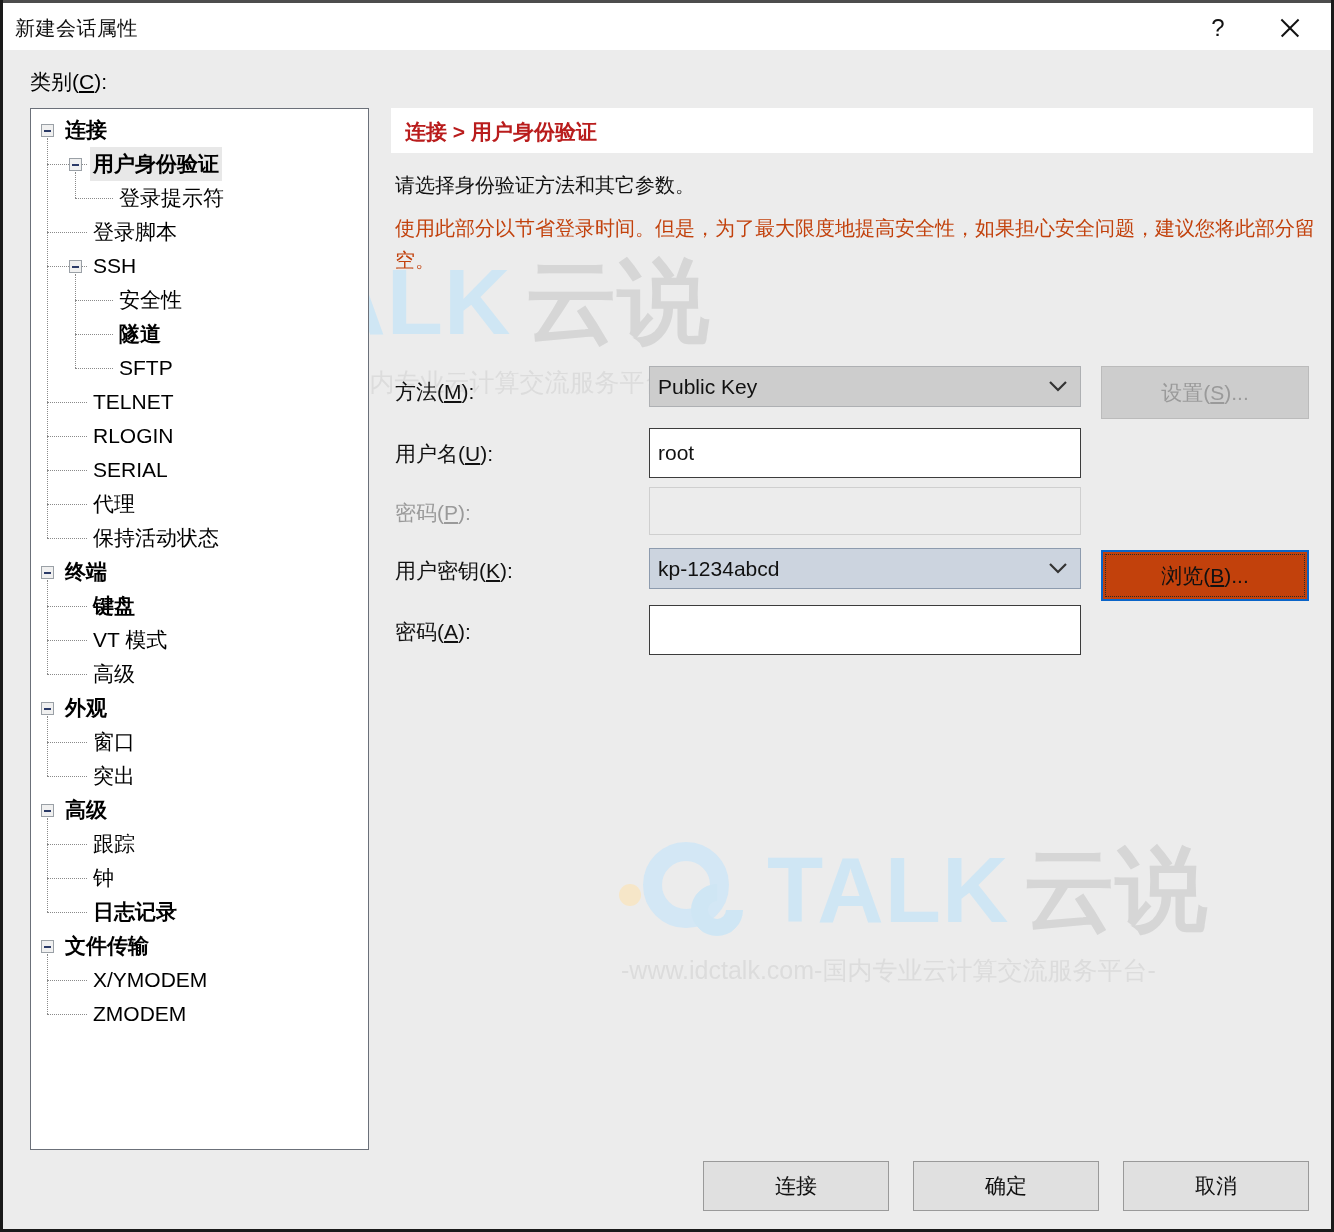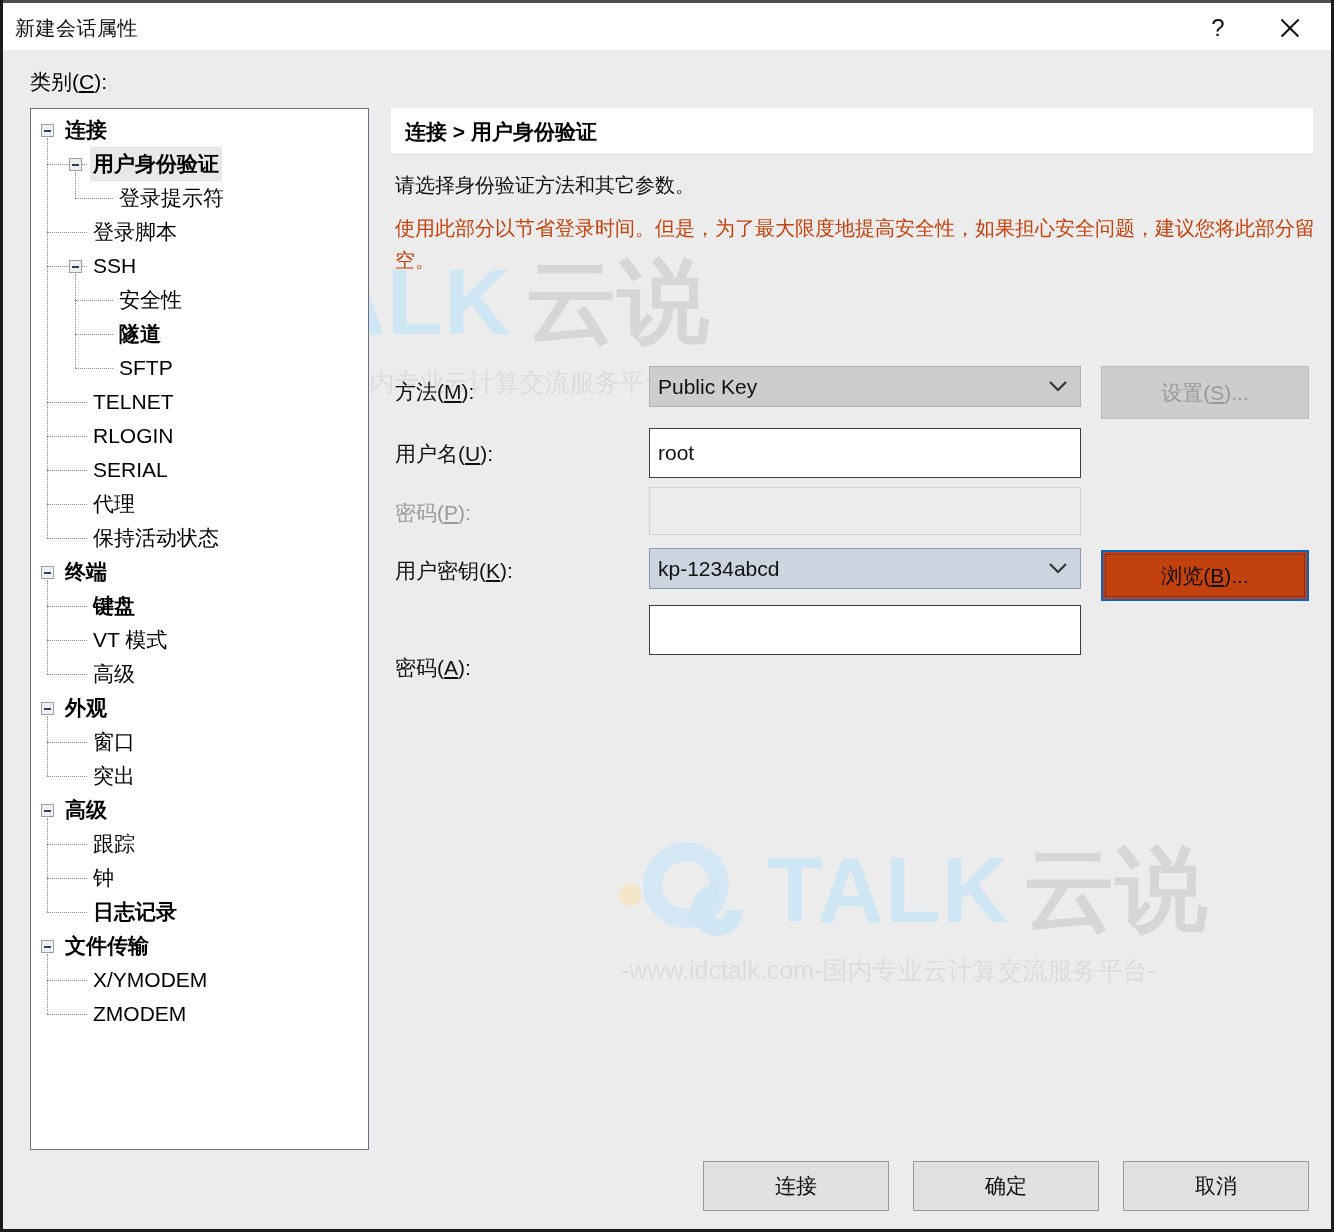--- a/index.html
+++ b/index.html
@@ -71,21 +71,21 @@
   }
   .vline{position:absolute;width:0;border-left:1px dotted #8a8a8a;z-index:1;}
   .hline{position:absolute;height:0;border-top:1px dotted #8a8a8a;z-index:1;}
 
   
   .bread{
     position:absolute;left:388px;top:108px;width:922px;height:45px;
     background:#fff;box-sizing:border-box;
   }
   .bread span{
-    position:absolute;left:14px;top:10px;font-size:21px;color:#000000;font-weight:bold;
+    position:absolute;left:14px;top:10px;font-size:21px;color:#b91c1c;font-weight:bold;
   }
   .desc1{position:absolute;left:392px;top:172px;font-size:20px;color:#111;}
   .desc2{position:absolute;left:392px;top:212px;width:925px;font-size:20px;color:#c2410c;line-height:32px;}
 
   
   .flabel{position:absolute;font-size:21px;color:#111;}
   .flabel.dim{color:#9a9a9a;}
   .flabel.dim .acc{text-decoration:underline;}
 
   .fcombo{
@@ -299,21 +299,21 @@
         </svg>
     </span>
   </div>
   <div class="fbtn focus" style="left:1098px;top:550px;width:208px;height:51px;">
     <span class="inner"></span>
     <span>
       <span>浏览(</span><span class="acc">B</span><span>)...</span>
     </span>
   </div>
 
-  <div class="flabel" style="left:392px;top:654px;">
+  <div class="flabel" style="left:392px;top:618px;">
     <span>密码(</span><span class="acc">A</span><span>):</span>
   </div>
   <div class="finput" style="left:646px;top:605px;width:432px;height:50px;">
     <span class="itext"></span>
   </div>
 
   <div class="bbtn" style="left:700px;">
     <span>连接</span>
   </div>
   <div class="bbtn" style="left:910px;">

